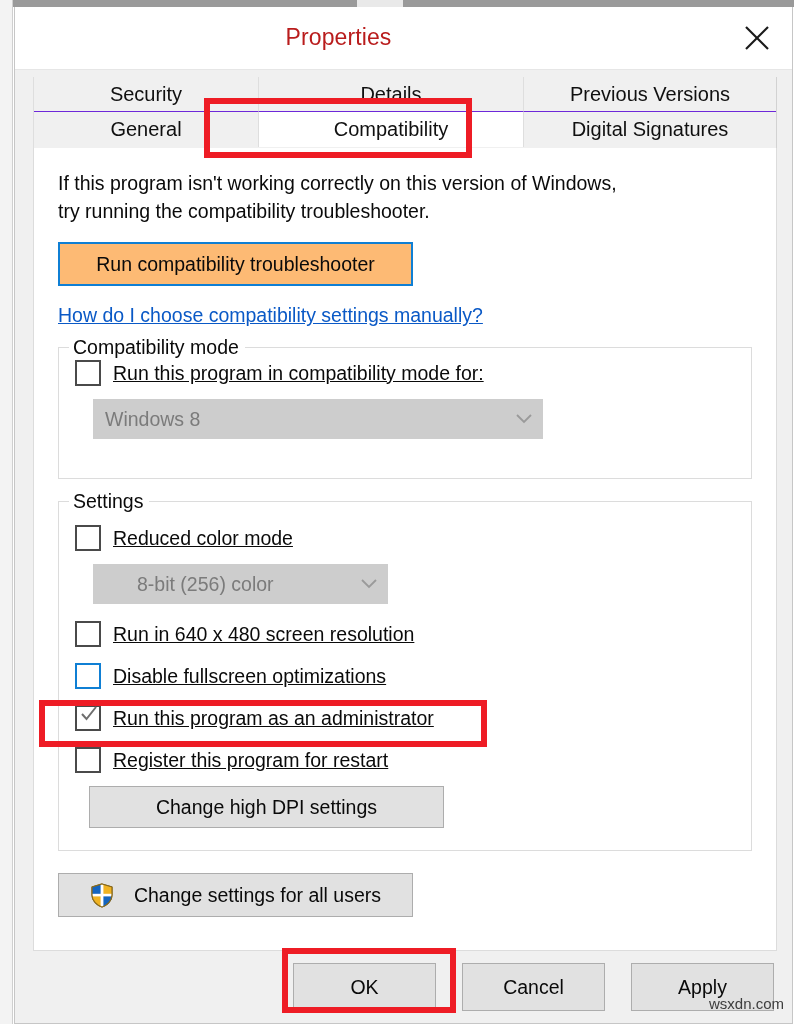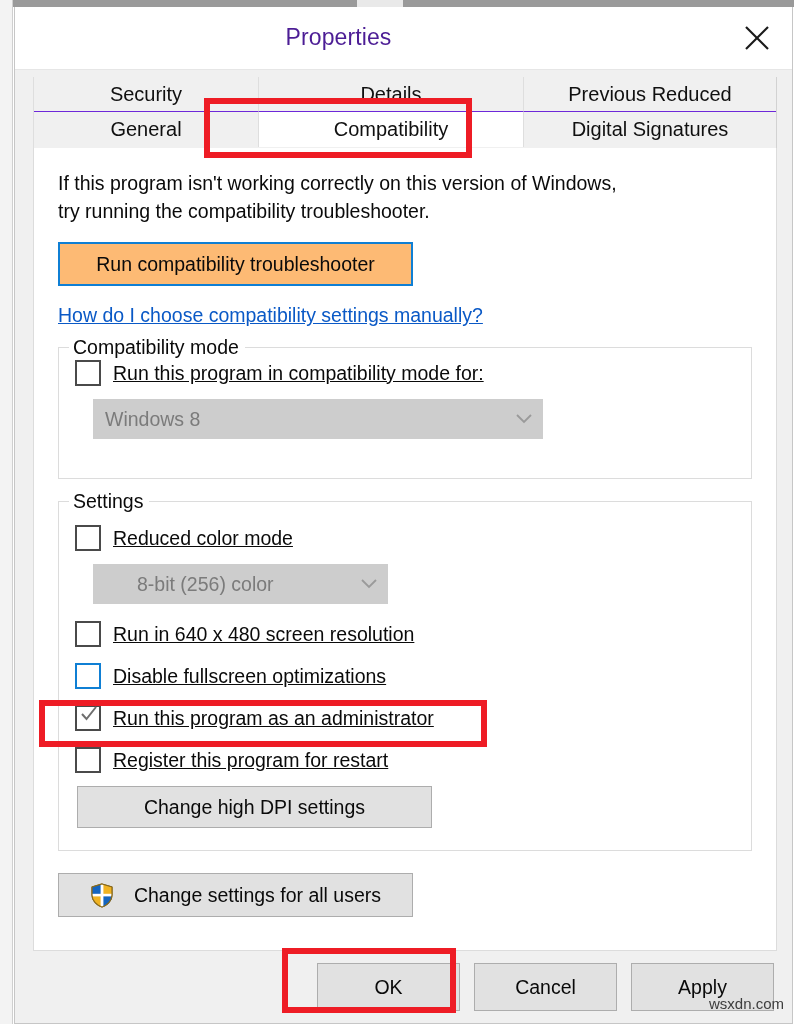--- a/index.html
+++ b/index.html
@@ -49,21 +49,21 @@
     height: 63px;
     background: #ffffff;
     border-bottom: 1px solid #e6e6e6;
   }
   .title-text {
     position: absolute;
     left: 0; right: 0; top: 17px;
     text-align: center;
     padding-right: 130px;
     font-size: 23px;
-    color: #4c1d95;
+    color: #b91c1c;
     letter-spacing: .1px;
   }
   .close-btn {
     position: absolute;
     right: 4px; top: 0;
     width: 62px; height: 62px;
     display: flex; align-items: center; justify-content: center;
     cursor: default;
   }
   .close-btn svg { display: block; }
@@ -211,21 +211,21 @@
     cursor: default;
   }
   .combo.c1 { width: 450px; }
   .combo.c2 { width: 295px; padding-left: 44px; }
   .combo .cval { flex: 1 1 auto; }
   .combo .carat { color: #9a9a9a; font-size: 17px; }
 
   .btn-dpi {
     display: block;
     width: 355px; height: 42px;
-    margin-left: 2px;
+    margin-left: 14px;
     margin-top: 6px;
   }
 
   
   .btn-allusers {
     display: flex;
     align-items: center;
     justify-content: center;
     width: 355px; height: 44px;
     margin-top: 4px;
@@ -235,21 +235,21 @@
 
   
   .footer {
     position: relative;
     height: 72px;
     background: #f0f0f0;
     display: flex;
     align-items: center;
     justify-content: flex-end;
     padding-right: 18px;
-    gap: 14px;
+    gap: 26px;
   }
   .footer .btn {
     width: 143px; height: 48px;
   }
   .watermark {
     position: absolute;
     right: 8px; bottom: 11px;
     font-size: 15px;
     color: #3d3d3d;
   }
@@ -286,21 +286,21 @@
           </svg>
         </span>
       </div>
     </div>
 
     <div class="tabstrip">
       <div class="tab-rows">
         <div class="tab-row row1">
           <div class="tab w1">Security</div>
           <div class="tab w2">Details</div>
-          <div class="tab w3">Previous Reduced</div>
+          <div class="tab w3">Previous Versions</div>
         </div>
         <div class="tab-row row2">
           <div class="tab w1">General</div>
           <div class="tab w2 active">Compatibility</div>
           <div class="tab w3">Digital Signatures</div>
         </div>
       </div>
     </div>
 
     <div class="content">

